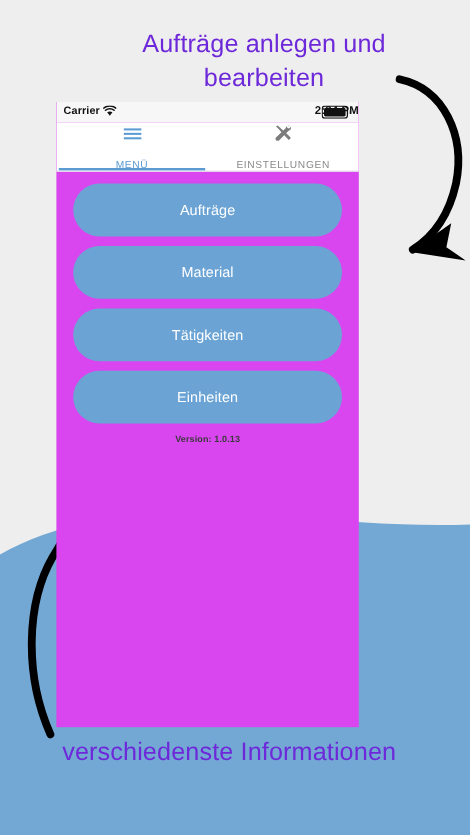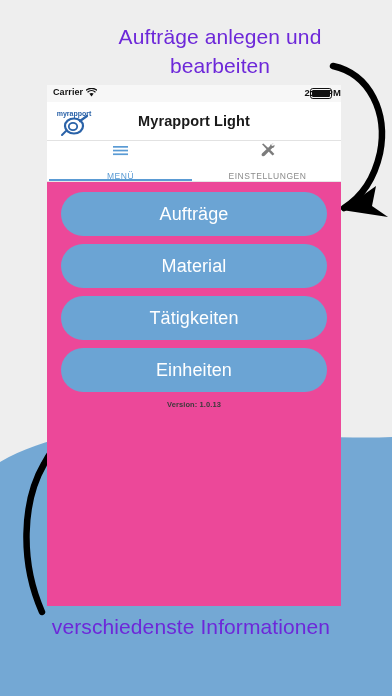--- a/index.html
+++ b/index.html
@@ -52,23 +52,23 @@
   
   .arrow-svg { position: absolute; pointer-events: none; }
   #arrow-top { left: 292px; top: 58px; }
   #arrow-bottom { left: 18px; top: 392px; }
 
   
   .phone {
     position: absolute;
     left: 47px;
     top: 85px;
-    width: 294px;
+    width: 252px;
     height: 521px;
-    background: #ec4899;
+    background: #d946ef;
     overflow: hidden;
   }
 
   
   .statusbar {
     position: relative;
     height: 17px;
     background: #f7f7f7;
     border-bottom: 0;
   }
@@ -172,21 +172,21 @@
     height: 44px;
     margin-bottom: 8px;
     background: #6ba4d4;
     border-radius: 22px;
     border: none;
     width: 100%;
     display: flex;
     align-items: center;
     justify-content: center;
     color: #ffffff;
-    font-size: 18px;
+    font-size: 12px;
     font-family: "Liberation Sans", sans-serif;
     letter-spacing: 0.1px;
     cursor: pointer;
     padding: 0;
   }
   .version {
     text-align: center;
     font-size: 7.5px;
     font-weight: bold;
     color: #3a3a3a;
@@ -236,33 +236,20 @@
       <div class="sb-time">2:34 PM</div>
       <div class="sb-right">
         <svg width="25" height="11" viewBox="0 0 25 11">
           <rect x="0.5" y="0.5" width="21" height="10" rx="2.3" ry="2.3" fill="none" stroke="#111" stroke-width="1"></rect>
           <rect x="2" y="2" width="18" height="7" rx="1.2" ry="1.2" fill="#111"></rect>
           <path d="M22.6 3.6 C23.8 3.9 23.8 7.1 22.6 7.4 Z" fill="#9a9a9a"></path>
         </svg>
       </div>
     </div>
 
-    <div class="navbar">
-      <svg class="logo" viewBox="0 0 36 34">
-        <rect x="0" y="0" width="36" height="34" fill="#ffffff"></rect>
-        <text x="18" y="12" font-family="Liberation Sans, sans-serif" font-size="7" font-weight="bold" fill="#2a62a8" text-anchor="middle">myrapport</text>
-        <g transform="translate(18,22)">
-          <ellipse cx="0" cy="0" rx="9" ry="7.5" fill="none" stroke="#2a62a8" stroke-width="2.2"></ellipse>
-          <ellipse cx="-1" cy="0.5" rx="4.2" ry="3.6" fill="none" stroke="#2a62a8" stroke-width="1.8"></ellipse>
-          <path d="M6 -5 L13 -10" stroke="#2a62a8" stroke-width="2.2" stroke-linecap="round"></path>
-          <path d="M-8 5 L-12 9" stroke="#2a62a8" stroke-width="2" stroke-linecap="round"></path>
-        </g>
-      </svg>
-      <div class="nav-title">Myrapport Light</div>
-    </div>
 
     <div class="tabbar">
       <div class="tab active">
         <span class="tab-icon">
           <svg width="15" height="11" viewBox="0 0 15 11">
             <rect x="0" y="1" width="15" height="1.7" fill="#5a9bd4"></rect>
             <rect x="0" y="4.7" width="15" height="1.7" fill="#5a9bd4"></rect>
             <rect x="0" y="8.4" width="15" height="1.7" fill="#5a9bd4"></rect>
           </svg>
         </span>

